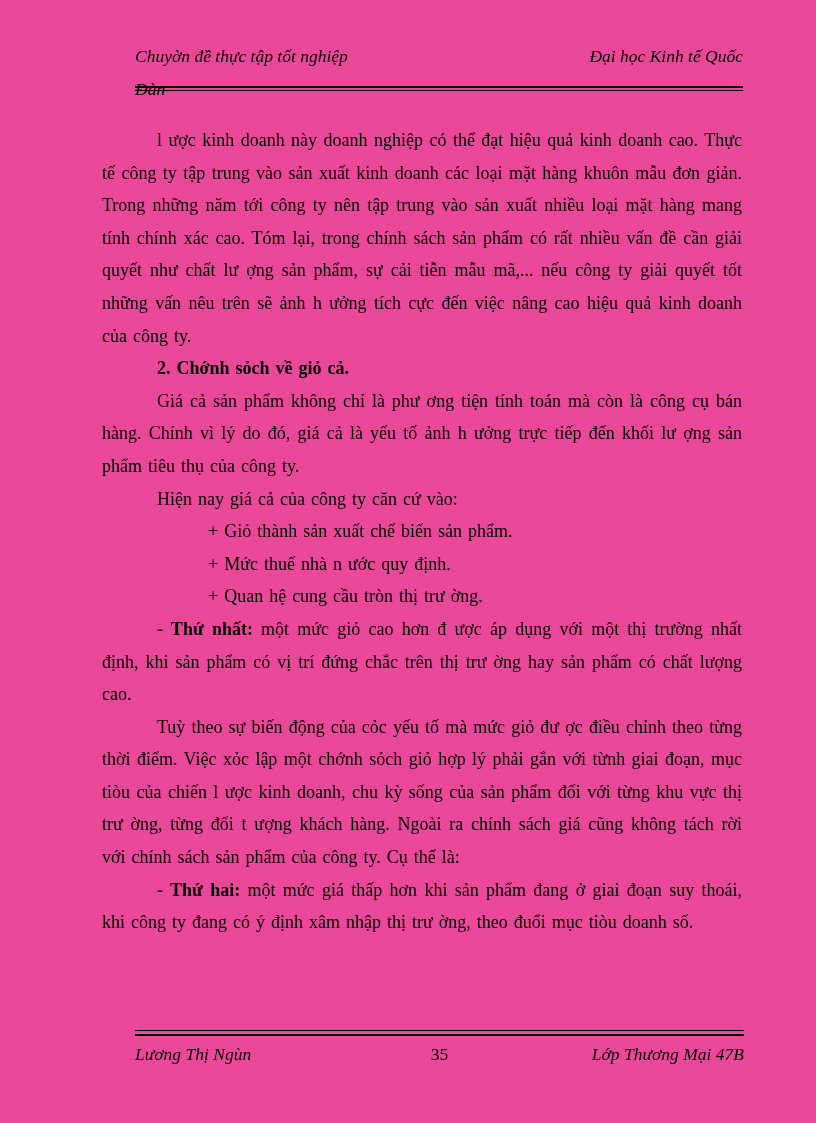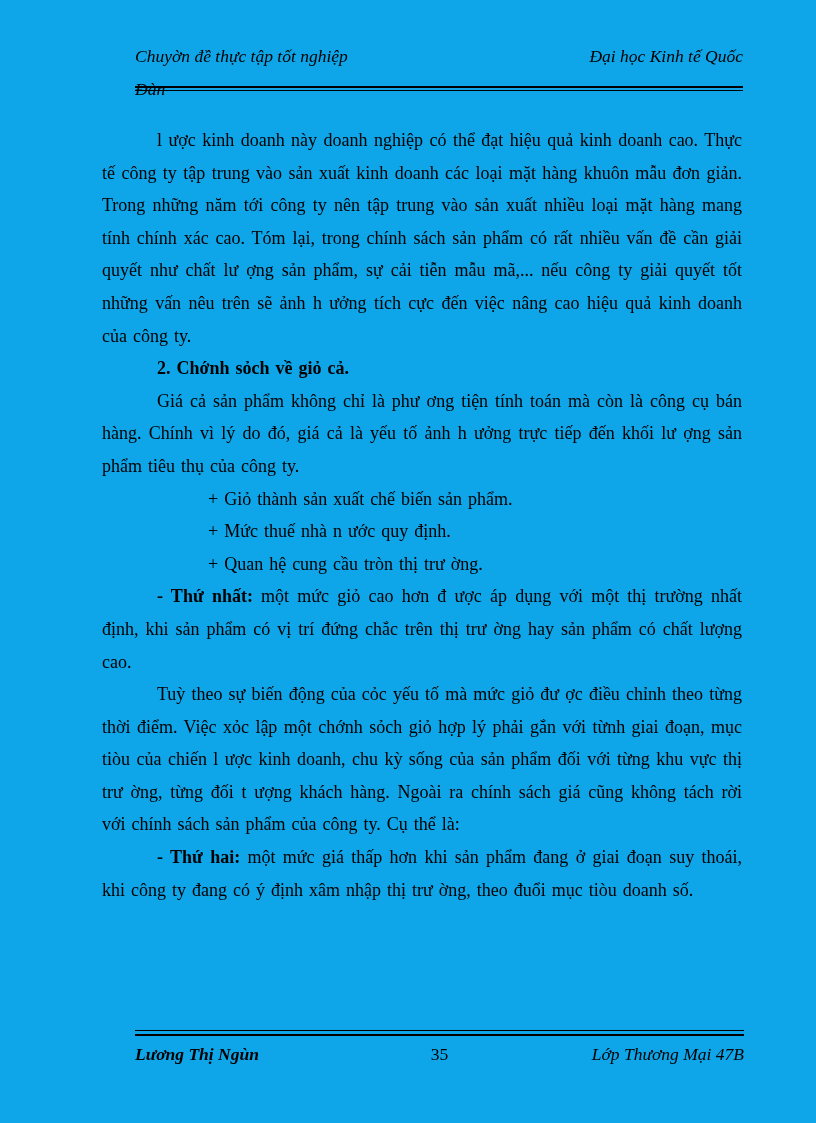--- a/index.html
+++ b/index.html
@@ -1,21 +1,21 @@
 <!DOCTYPE html>
 <html><head>
 <meta charset="utf-8">
 <style>
   html, body { margin: 0; padding: 0; background: #e8e8e8; }
   .page {
     position: relative;
     width: 816px;
     height: 1123px;
     margin: 0 auto;
-    background: #0ea5e9;
+    background: #ec4899;
     font-family: "Liberation Serif", "DejaVu Serif", serif;
     color: #000;
     overflow: hidden;
   }
   
   .header {
     position: absolute;
     left: 135px;
     top: 44px;
     width: 608px;
@@ -58,21 +58,21 @@
     top: 1030px;
     width: 609px;
     font-size: 17.5px;
   }
   .footer-rule {
     height: 3px;
     border-top: 1px solid #000;
     border-bottom: 2px solid #000;
   }
   .footer-row { display: flex; align-items: baseline; margin-top: 8px; }
-  .footer-author { flex: 1; font-style: italic; text-align: left; font-weight: bold; }
+  .footer-author { flex: 1; font-style: italic; text-align: left; }
   .footer-page { width: 80px; text-align: center; font-style: normal; }
   .footer-class { flex: 1; font-style: italic; text-align: right; }
 </style>
 </head>
 <body>
 
 <div class="page">
 
   <div class="header">
     <div class="header-line1">
@@ -82,20 +82,21 @@
     <div class="header-line2">
       <span class="header-wrap-word">Đàn</span>
       <div class="header-rule"></div>
     </div>
   </div>
 
   <div class="doc-body" id="doc-body">
       <div class="blk p">l ược kinh doanh này doanh nghiệp có thể đạt hiệu quả kinh doanh cao. Thực tế công ty tập trung vào sản xuất kinh doanh các loại mặt hàng khuôn mẫu đơn giản. Trong những năm tới công ty nên tập trung vào sản xuất nhiều loại mặt hàng mang tính chính xác cao. Tóm lại, trong chính sách sản phẩm có rất nhiều vấn đề cần giải quyết như  chất lư ợng sản phẩm, sự cải tiễn mẫu mã,... nếu công ty giải quyết tốt những vấn nêu trên sẽ ảnh h ưởng tích cực đến việc nâng cao hiệu quả kinh doanh của công ty.</div>
       <div class="blk h">2. Chớnh sỏch về giỏ cả.</div>
       <div class="blk p">Giá cả sản phẩm không chỉ là phư ơng tiện tính toán mà còn là công cụ bán hàng. Chính vì lý do đó, giá cả là yếu tố ảnh h ưởng trực tiếp đến khối lư ợng sản phẩm tiêu thụ của công ty.</div>
+      <div class="blk p">Hiện nay giá cả của công ty căn cứ vào:</div>
       <div class="blk bullet">+ Giỏ thành sản xuất chế biến sản phẩm.</div>
       <div class="blk bullet">+ Mức thuế nhà n ước quy định.</div>
       <div class="blk bullet">+ Quan hệ cung cầu tròn thị trư ờng.</div>
       <div class="blk p"><span class="lead">- Thứ nhất:</span> một mức giỏ cao hơn đ ược áp dụng với một thị trường nhất định, khi sản phẩm có vị trí đứng chắc trên thị trư ờng hay sản phẩm có chất lượng cao.</div>
       <div class="blk p">Tuỳ theo sự biến động của cỏc yếu tố mà mức giỏ đư ợc điều chỉnh theo từng thời điểm. Việc xỏc lập một chớnh sỏch giỏ hợp lý phải gắn với từnh giai đoạn, mục tiòu của chiến l ược kinh doanh, chu kỳ sống của sản phẩm đối với từng khu vực thị trư ờng, từng đối t ượng khách hàng. Ngoài ra chính sách giá cũng không tách rời với chính sách sản phẩm của công ty. Cụ thể là:</div>
       <div class="blk p"><span class="lead">- Thứ hai:</span> một mức giá thấp hơn khi sản phẩm đang ở giai đoạn suy thoái, khi công ty đang có ý định xâm nhập thị trư ờng, theo đuổi mục tiòu doanh số.</div>
     </div>
 
   <div class="footer">
     <div class="footer-rule"></div>

